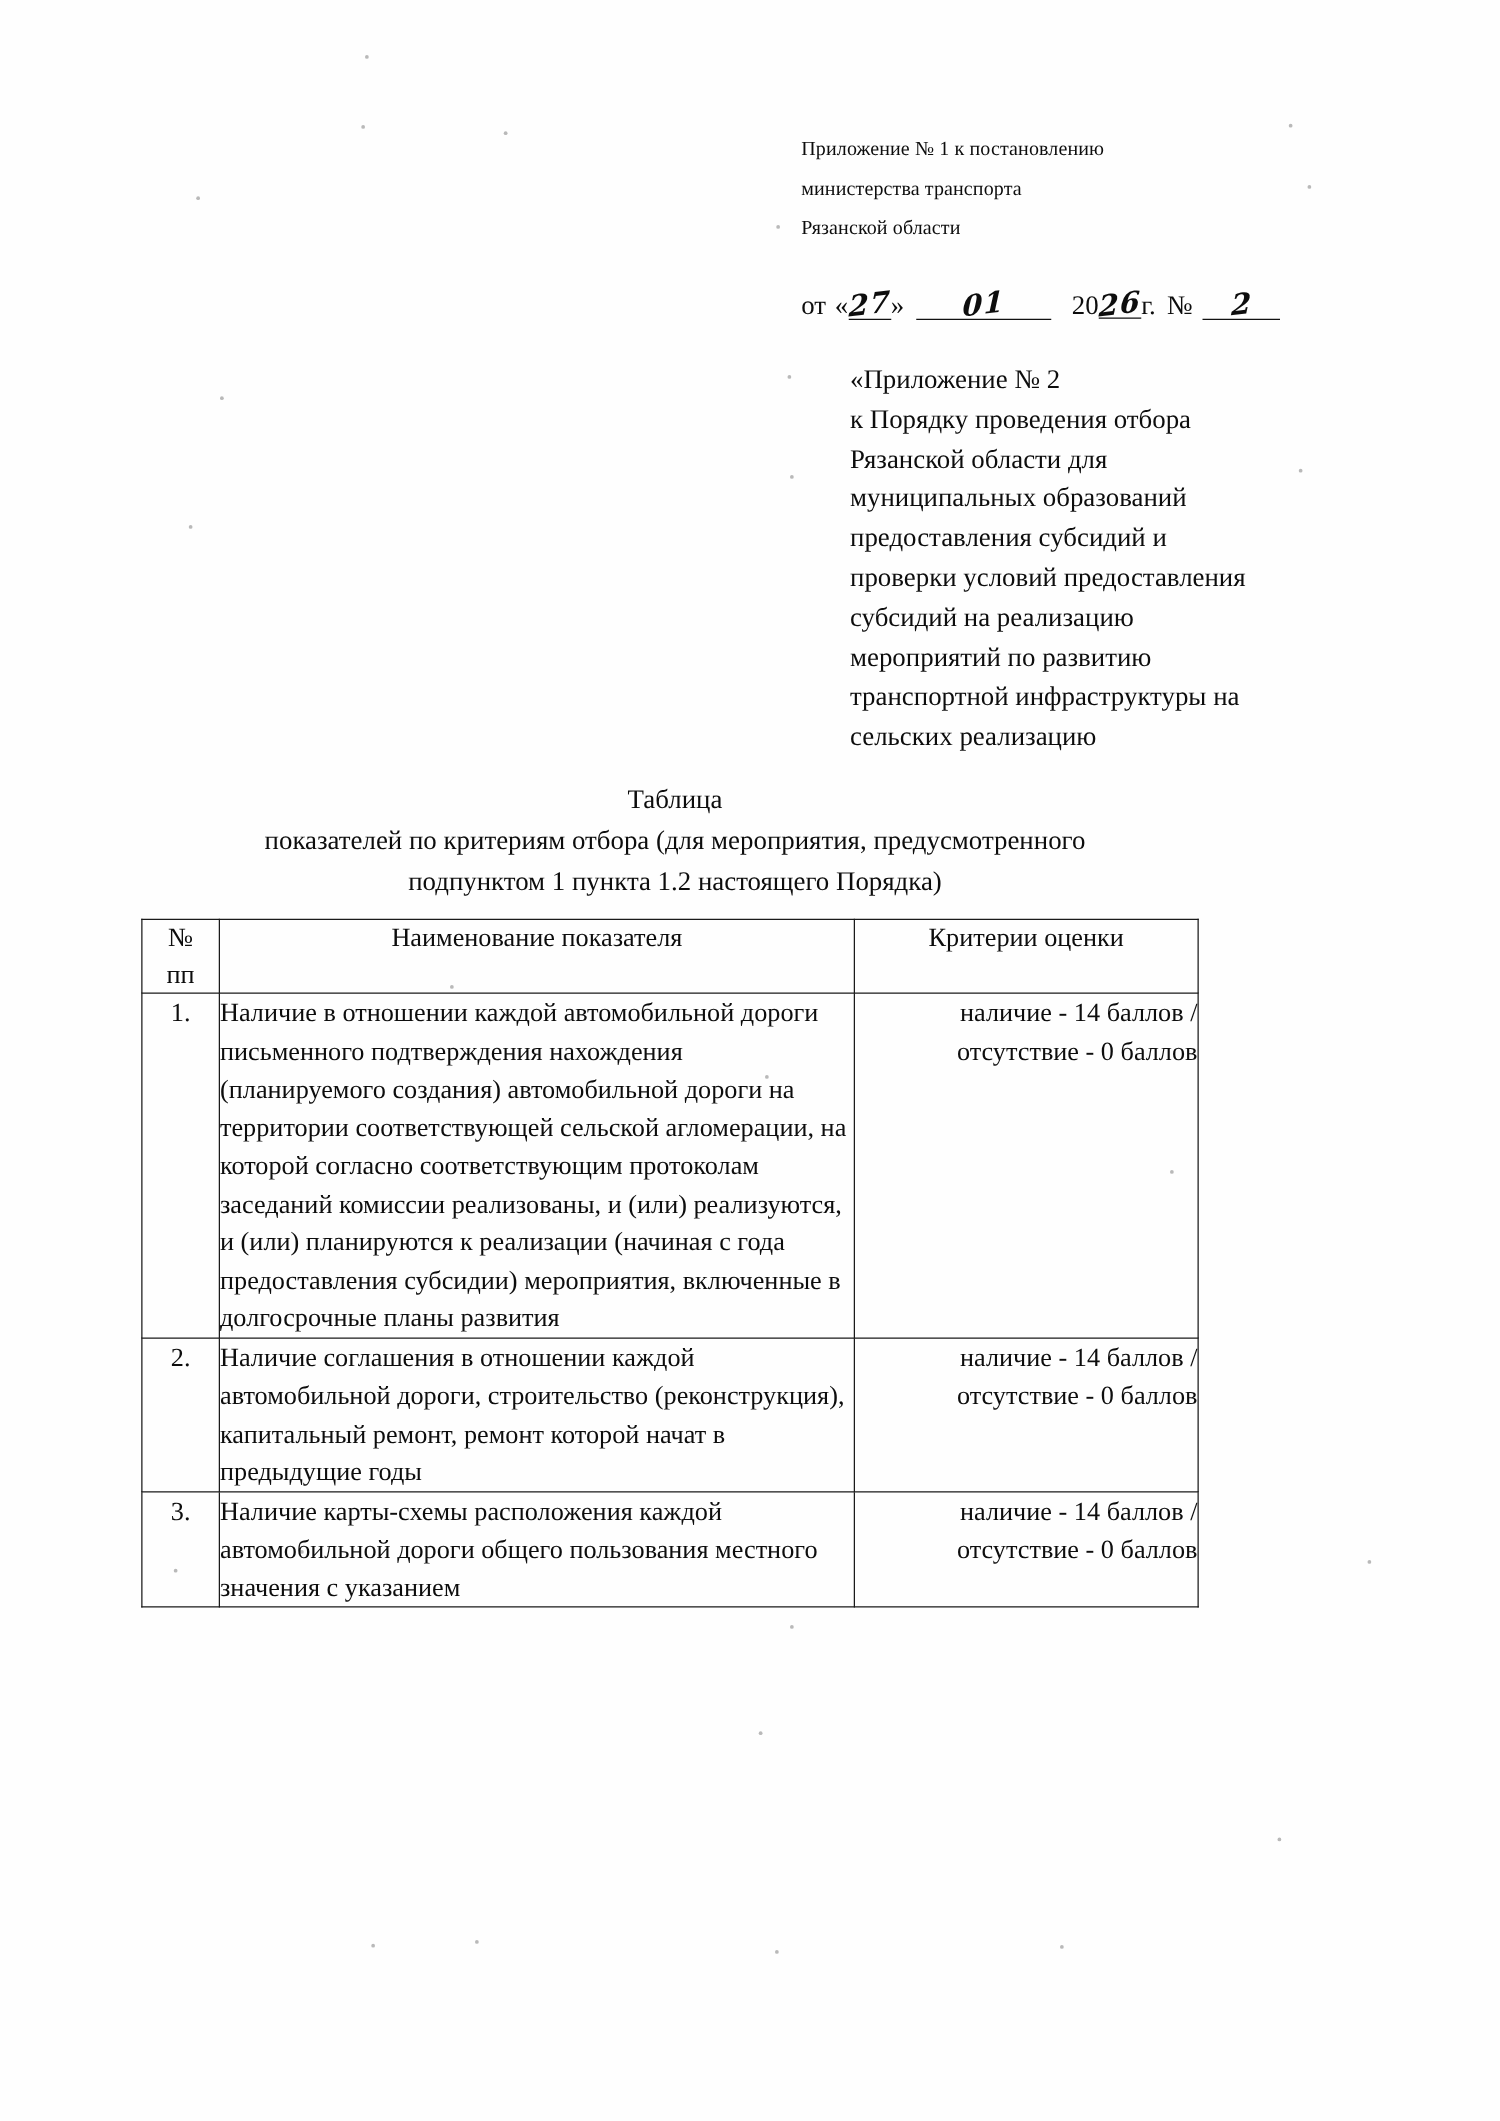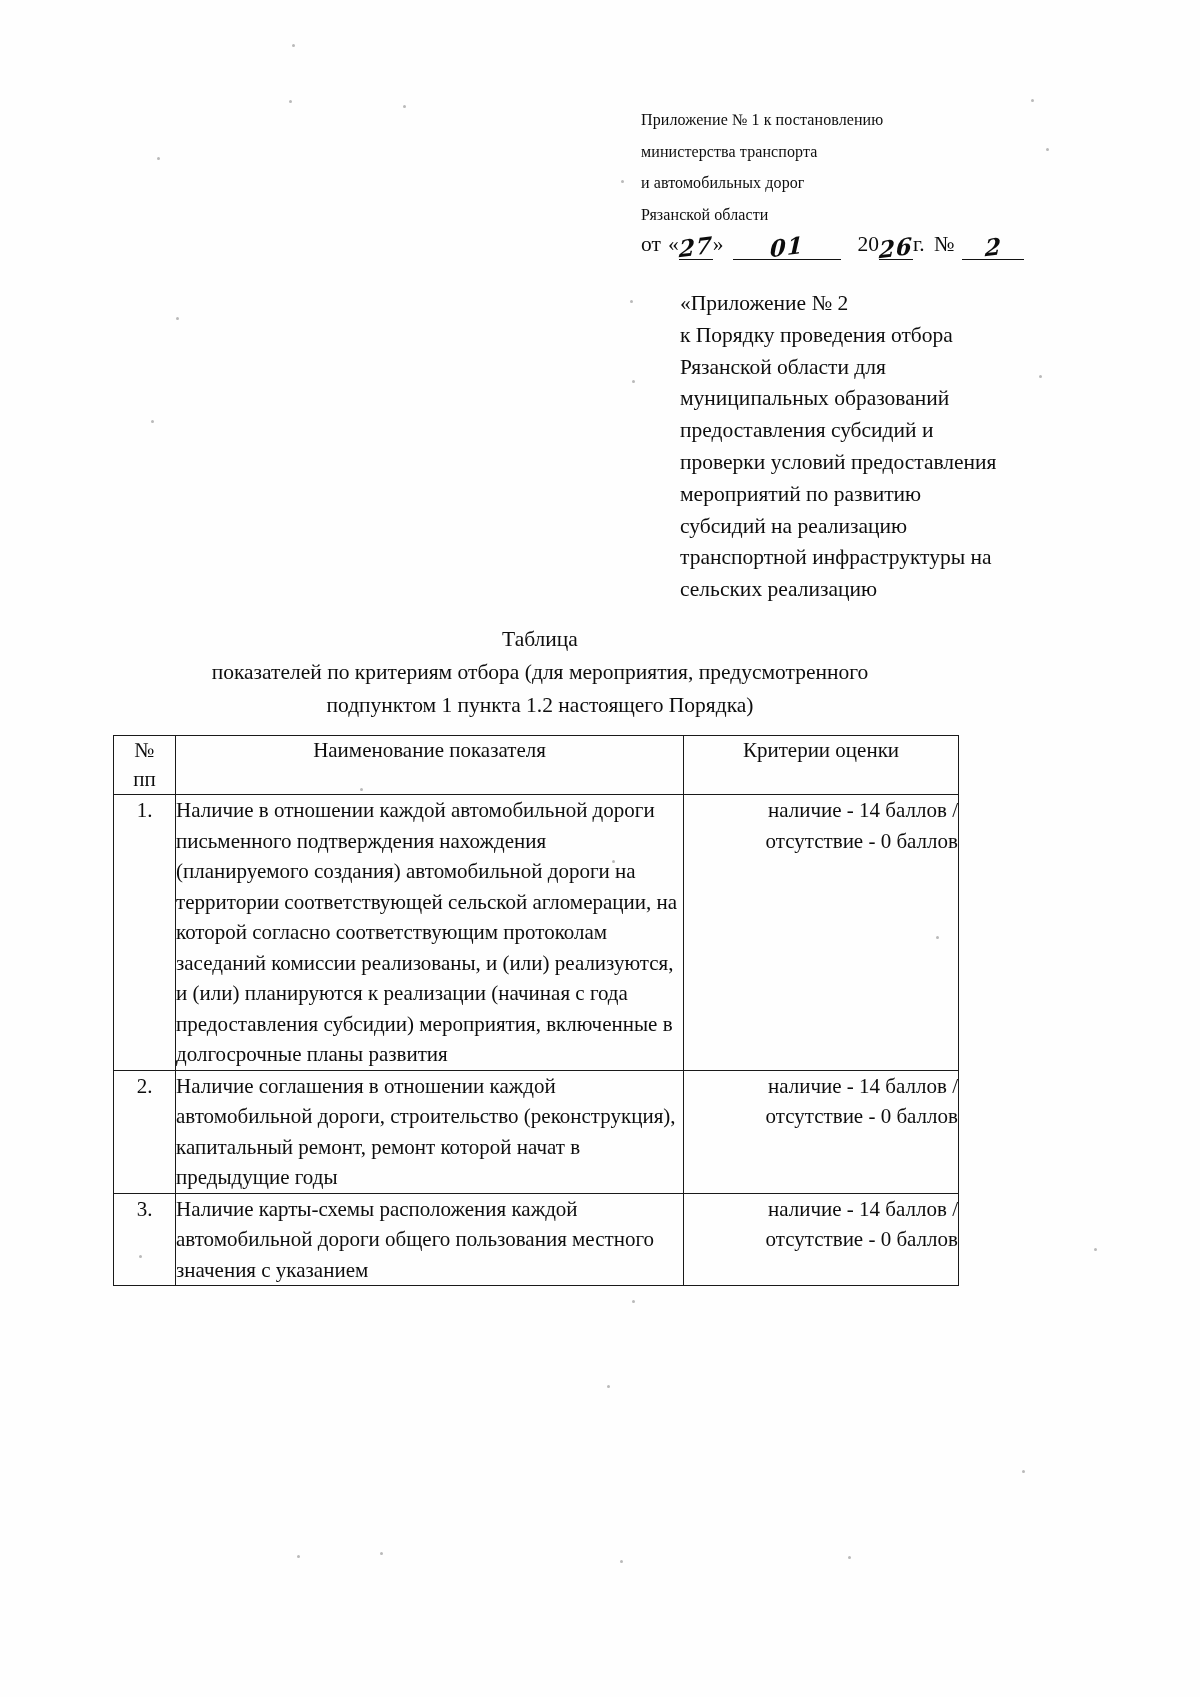--- a/index.html
+++ b/index.html
@@ -37,21 +37,21 @@
     white-space: nowrap;
   }
 
   .date-line {
     position: absolute;
     left: 641px;
     top: 229px;
     font-size: 21.5px;
     line-height: 31px;
     display: flex;
-    align-items: flex-end;
+    align-items: center;
     white-space: nowrap;
   }
   .hw {
     font-family: "DejaVu Serif", serif;
     font-style: italic;
     font-weight: 600;
     font-size: 23px;
     transform: rotate(-7deg) skewX(-9deg);
     display: inline-block;
     letter-spacing: 1px;
@@ -183,21 +183,20 @@
   <div class="speck" style="left:1022px;top:1470px;width:3px;height:3px;"></div>
   <div class="speck" style="left:297px;top:1555px;width:3px;height:3px;"></div>
   <div class="speck" style="left:380px;top:1552px;width:3px;height:3px;"></div>
   <div class="speck" style="left:620px;top:1560px;width:3px;height:3px;"></div>
   <div class="speck" style="left:848px;top:1556px;width:3px;height:3px;"></div>
   <div class="speck" style="left:1094px;top:1248px;width:3px;height:3px;"></div>
 
   <div class="header-block">
     <div class="line">Приложение № 1 к постановлению</div>
     <div class="line">министерства транспорта</div>
-    <div class="line">и автомобильных дорог</div>
     <div class="line">Рязанской области</div>
   </div>
 
   <div class="date-line">
     <span>от</span>
     <span style="width:7px;display:inline-block;"></span>
     <span>«</span>
     <span class="ul-short"><span class="hw">27</span></span>
     <span>»</span>
     <span style="width:10px;display:inline-block;"></span>
@@ -212,22 +211,22 @@
     <span class="ul-num"><span class="hw">2</span></span>
   </div>
 
   <div class="appendix2-block">
     <div class="line">«Приложение № 2</div>
     <div class="line">к Порядку проведения отбора</div>
     <div class="line">Рязанской области для</div>
     <div class="line">муниципальных образований</div>
     <div class="line">предоставления субсидий и</div>
     <div class="line">проверки условий предоставления</div>
+    <div class="line">субсидий на реализацию</div>
     <div class="line">мероприятий по развитию</div>
-    <div class="line">субсидий на реализацию</div>
     <div class="line">транспортной инфраструктуры на</div>
     <div class="line">сельских реализацию</div>
   </div>
 
   <div class="table-caption">
     <div class="cap-main">Таблица</div>
     <div class="cap-sub">показателей по критериям отбора (для мероприятия, предусмотренного</div>
     <div class="cap-sub">подпунктом 1 пункта 1.2 настоящего Порядка)</div>
   </div>
 

